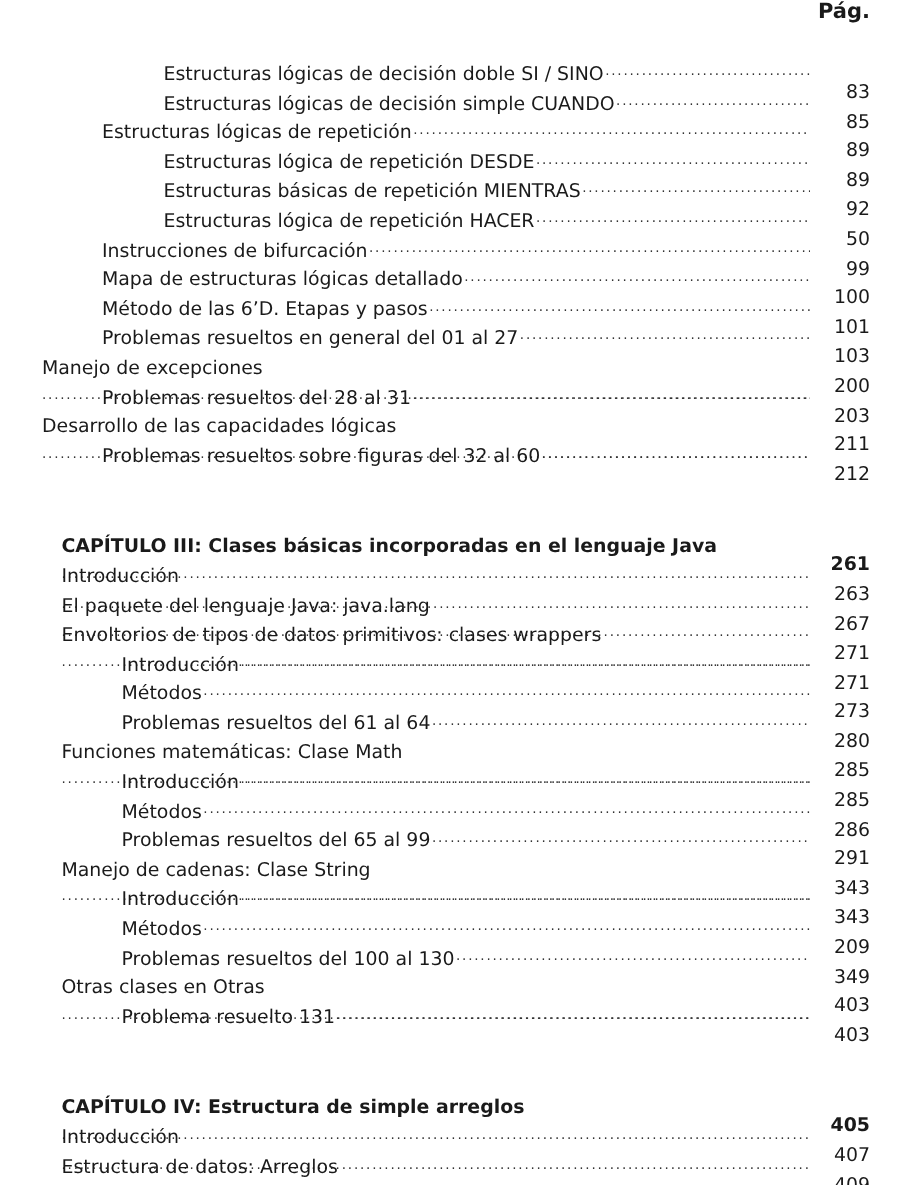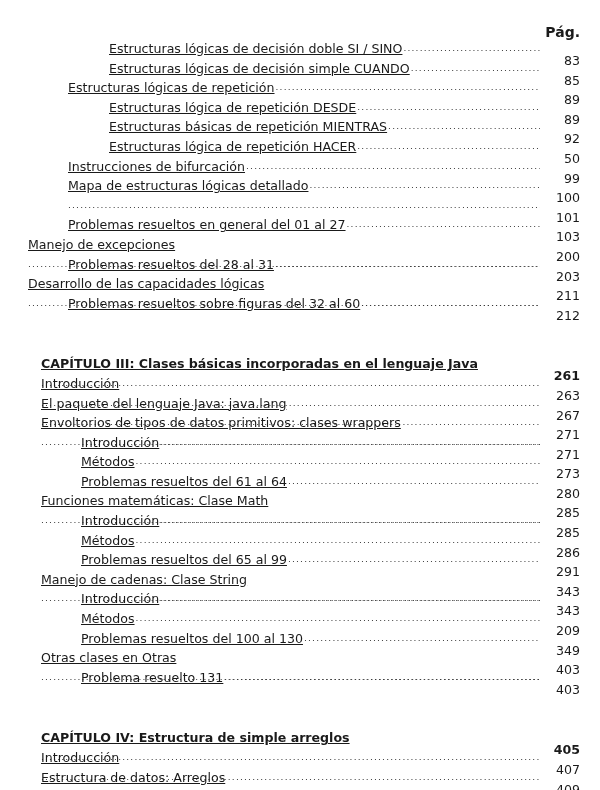--- a/index.html
+++ b/index.html
@@ -1,28 +1,28 @@
 <!DOCTYPE html>
 <html><head>
 <meta charset="utf-8">
 <style>
   html, body { margin: 0; padding: 0; background: #ffffff; }
   body { width: 600px; height: 790px; position: relative; overflow: hidden;
          font-family: "DejaVu Sans", sans-serif; color: #1a1a1a; }
-  .pag-header { position: absolute; top: 24px; right: 20px; font-weight: bold;
+  .pag-header { position: absolute; top: 0; right: 20px; font-weight: bold;
                 font-size: 14px; }
   .toc { position: absolute; left: 0; top: 39px; width: 600px; }
   .section + .section { margin-top: 41px; padding-left: 13px; }
   .row { position: relative; height: 19.6px; line-height: 19.6px; font-size: 12.6px;
          white-space: nowrap; }
   .row .entry { position: absolute; top: 0; right: 60px; display: flex; overflow: hidden; }
   .row.l1 .entry { left: 28px; flex-direction: column; }
   .row.l2 .entry { left: 68px; }
   .row.l3 .entry { left: 109px; }
-  .row .title { flex: 0 0 auto; padding-right: 1px; text-decoration: underline; }
+  .row .title { flex: 0 0 auto; padding-right: 1px; }
   .row .leader { flex: 1 1 auto; overflow: hidden; letter-spacing: 1.2px;
                  font-size: 9px; color: #333; }
   .row .leader::before { content: "........................................................................................................................................................................................................................................................"; }
   .row .page { position: absolute; right: 20px; top: 12px; text-align: right; }
   .row.chapter { font-weight: bold; }
   .row.chapter .leader { font-weight: normal; }
 </style>
 </head>
 <body>
 
@@ -81,20 +81,21 @@
       </div>
       <div class="row l2">
         <div class="entry">
           <span class="title">Mapa de estructuras lógicas detallado</span>
           <span class="leader"></span>
         </div>
         <span class="page">100</span>
       </div>
       <div class="row l2">
         <div class="entry">
+          <span class="title">Método de las 6’D. Etapas y pasos</span>
           <span class="leader"></span>
         </div>
         <span class="page">101</span>
       </div>
       <div class="row l2">
         <div class="entry">
           <span class="title">Problemas resueltos en general del 01 al 27</span>
           <span class="leader"></span>
         </div>
         <span class="page">103</span>

